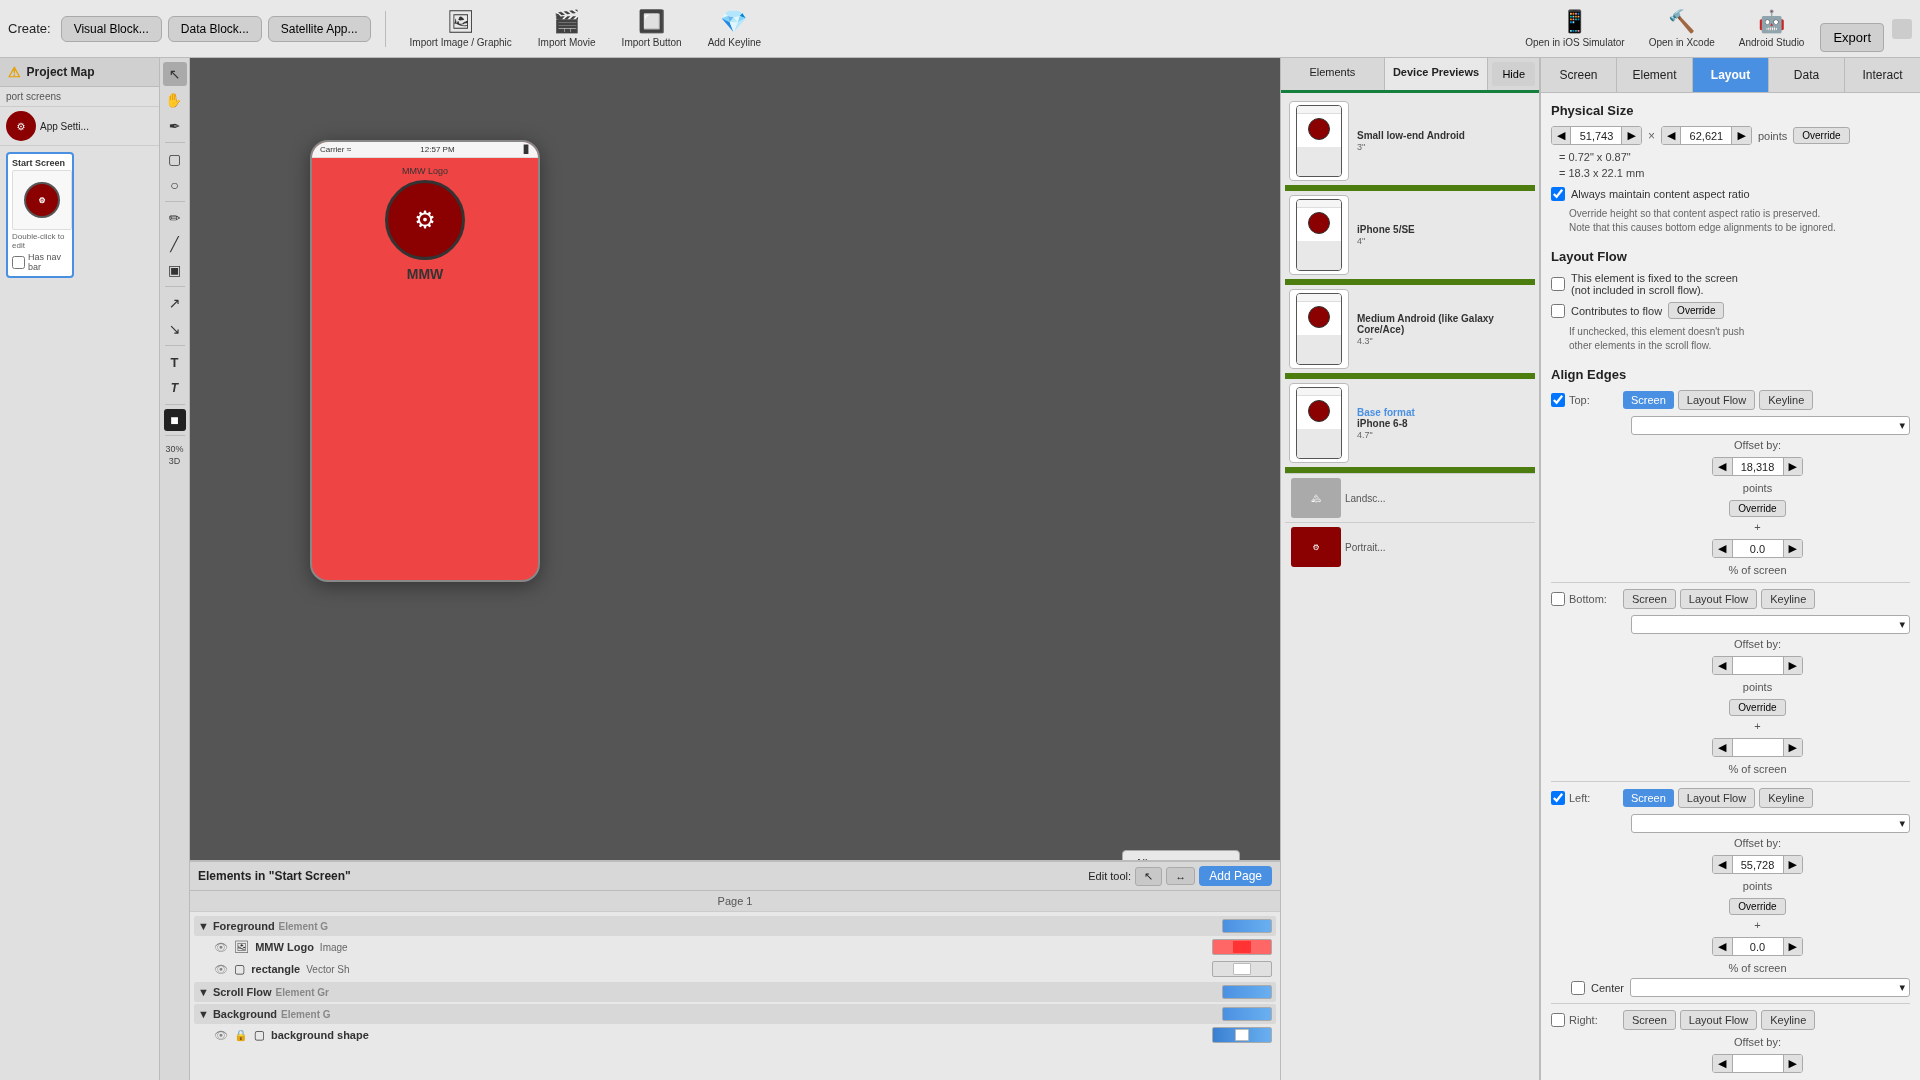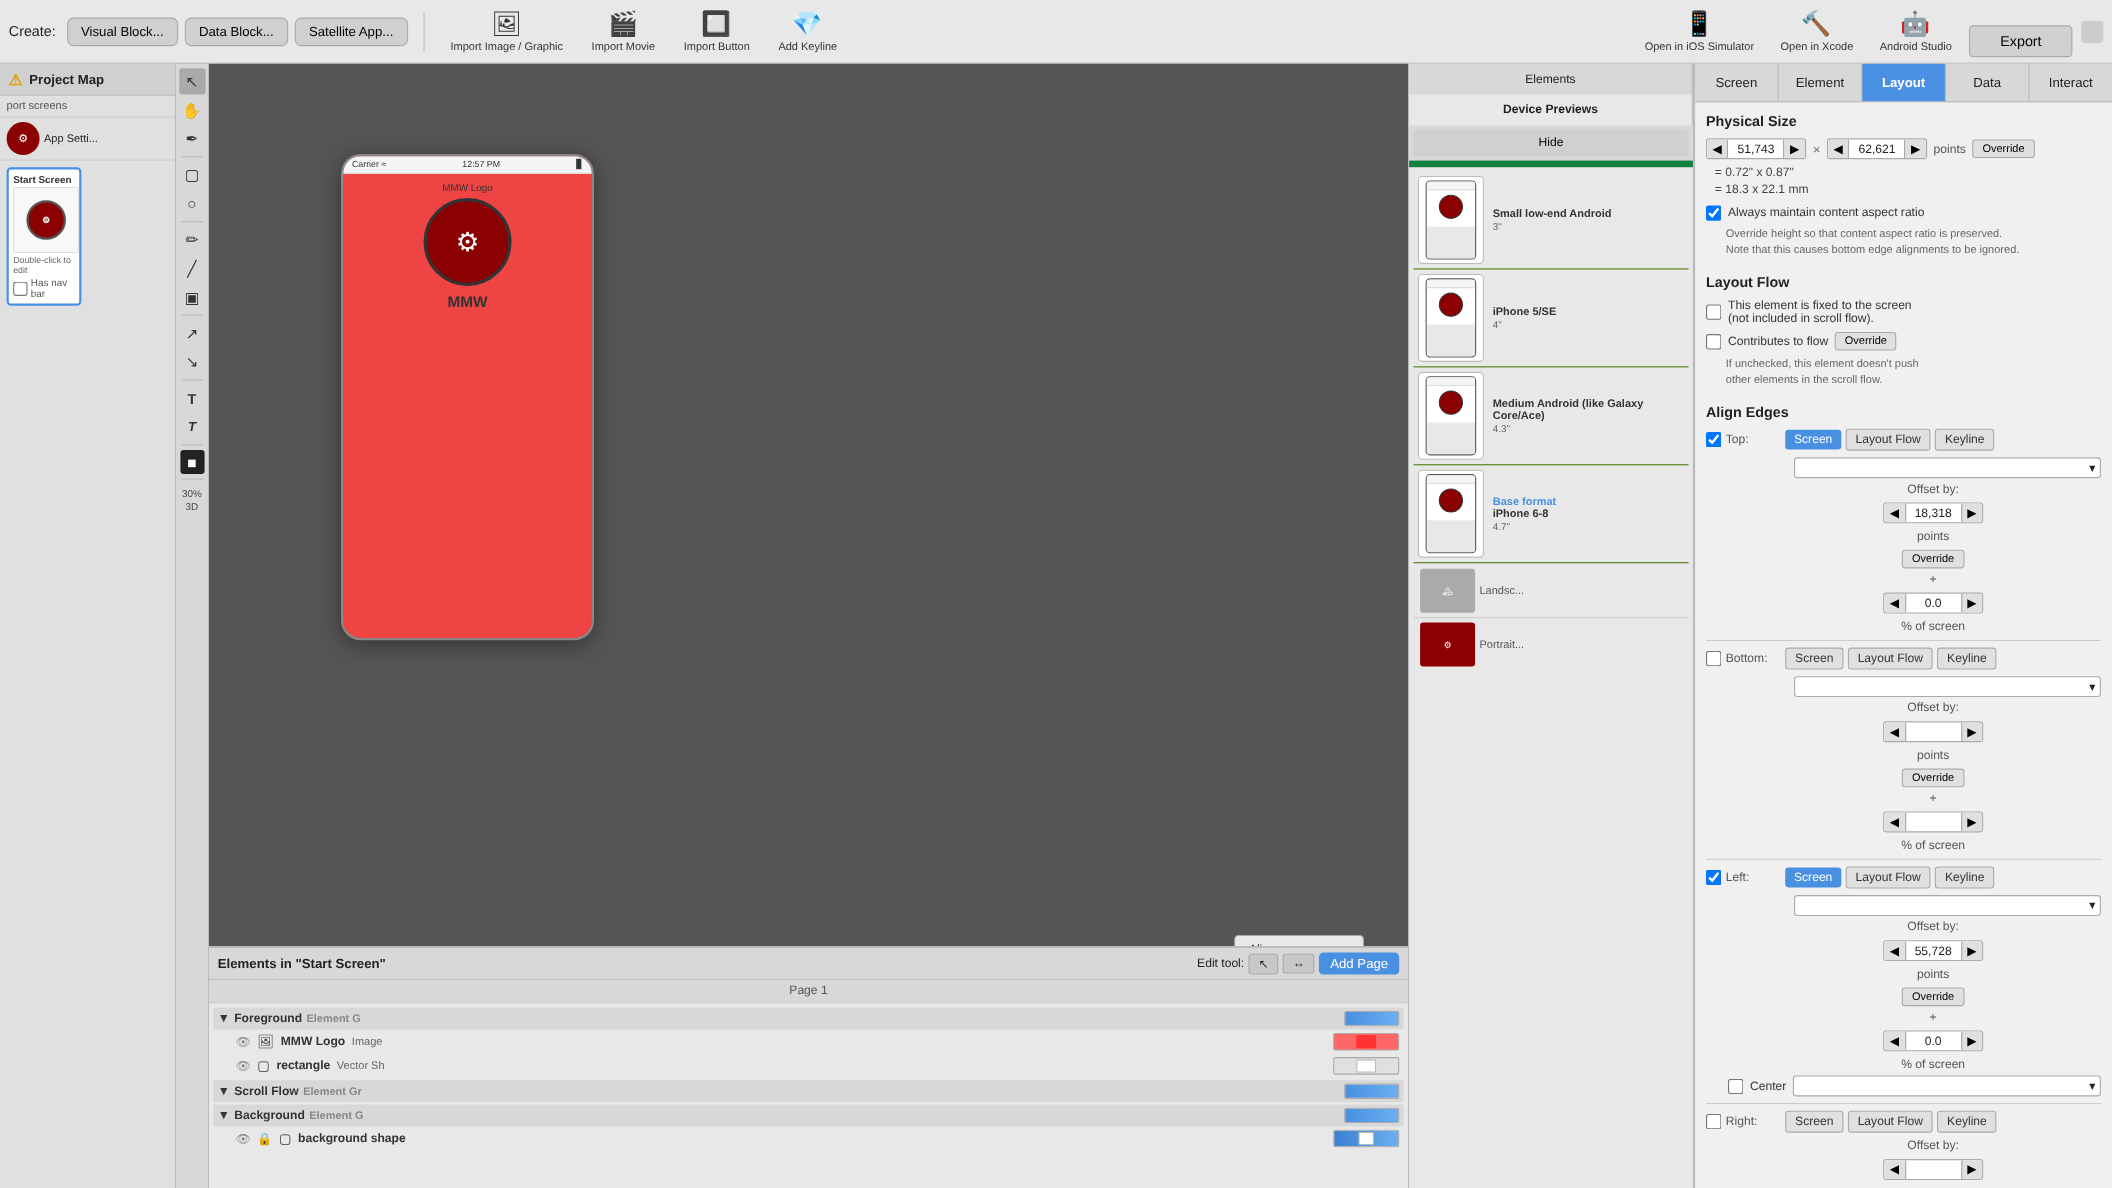--- a/index.html
+++ b/index.html
@@ -20,21 +20,21 @@
       display: flex; flex-direction: column; align-items: center; justify-content: center;
       cursor: pointer; padding: 2px 10px; font-size: 10px; color: #333; gap: 2px; min-width: 60px;
     }
     .toolbar-icon-btn .icon-img { font-size: 22px; }
     .toolbar-right { margin-left: auto; display: flex; align-items: center; gap: 8px; }
     .toolbar-right-btn {
       display: flex; flex-direction: column; align-items: center; cursor: pointer;
       padding: 2px 8px; font-size: 10px; color: #333; gap: 2px;
     }
     .toolbar-right-btn .icon-img { font-size: 22px; }
-    .export-btn { background: #d0d0d0; border: 1px solid #aaa; border-radius: 4px; padding: 6px 27px; cursor: pointer; font-size: 13px; margin-top: 17px; }
+    .export-btn { background: #d0d0d0; border: 1px solid #aaa; border-radius: 4px; padding: 6px 12px; cursor: pointer; font-size: 13px; margin-top: 17px; }
 
     
     #main { display: flex; height: calc(1080px - 58px); }
 
     
     #left-sidebar {
       width: 160px; background: #e0e0e0; border-right: 1px solid #bbb;
       display: flex; flex-direction: column;
     }
     #project-map-header {
@@ -103,32 +103,32 @@
     .float-btn {
       background: #e8e8e8; border: 1px solid #aaa; border-radius: 4px;
       padding: 5px 12px; cursor: pointer; font-size: 11px; white-space: nowrap; display: flex; align-items: center; gap: 4px;
     }
 
     
     #right-panel-elements {
       width: 260px; background: #e8e8e8; border-left: 1px solid #bbb; border-right: 1px solid #bbb;
       display: flex; flex-direction: column;
     }
-    .rpe-tabs { display: flex; border-bottom: 6px solid #15803d; background: #d8d8d8; flex-direction: column; }
+    .rpe-tabs { display: flex; border-bottom: 3px solid #15803d; background: #d8d8d8; }
     .rpe-tab {
       flex: 1; padding: 8px 4px; text-align: center; font-size: 11px; cursor: pointer;
       border-right: 1px solid #bbb;
     }
     .rpe-tab:last-child { border-right: none; }
     .rpe-tab.active { background: #e8e8e8; font-weight: 600; }
     .hide-btn { padding: 6px 10px; font-size: 11px; cursor: pointer; background: #d0d0d0; border: none; border-radius: 3px; margin: 4px; }
     .device-preview-list { flex: 1; overflow-y: auto; padding: 4px; }
     .device-preview-item {
       display: flex; align-items: center; gap: 8px; padding: 4px;
-      border-bottom: 1px solid #4d7c0f; cursor: pointer;
+      border-bottom: 6px solid #4d7c0f; cursor: pointer;
     }
     .dp-thumb {
       width: 60px; height: 80px; background: white; border: 1px solid #bbb;
       border-radius: 4px; display: flex; align-items: center; justify-content: center;
       flex-shrink: 0; overflow: hidden; position: relative;
     }
     .dp-phone-inner {
       width: 46px; height: 72px; background: white; border: 1.5px solid #555;
       border-radius: 4px; display: flex; flex-direction: column; overflow: hidden;
     }

